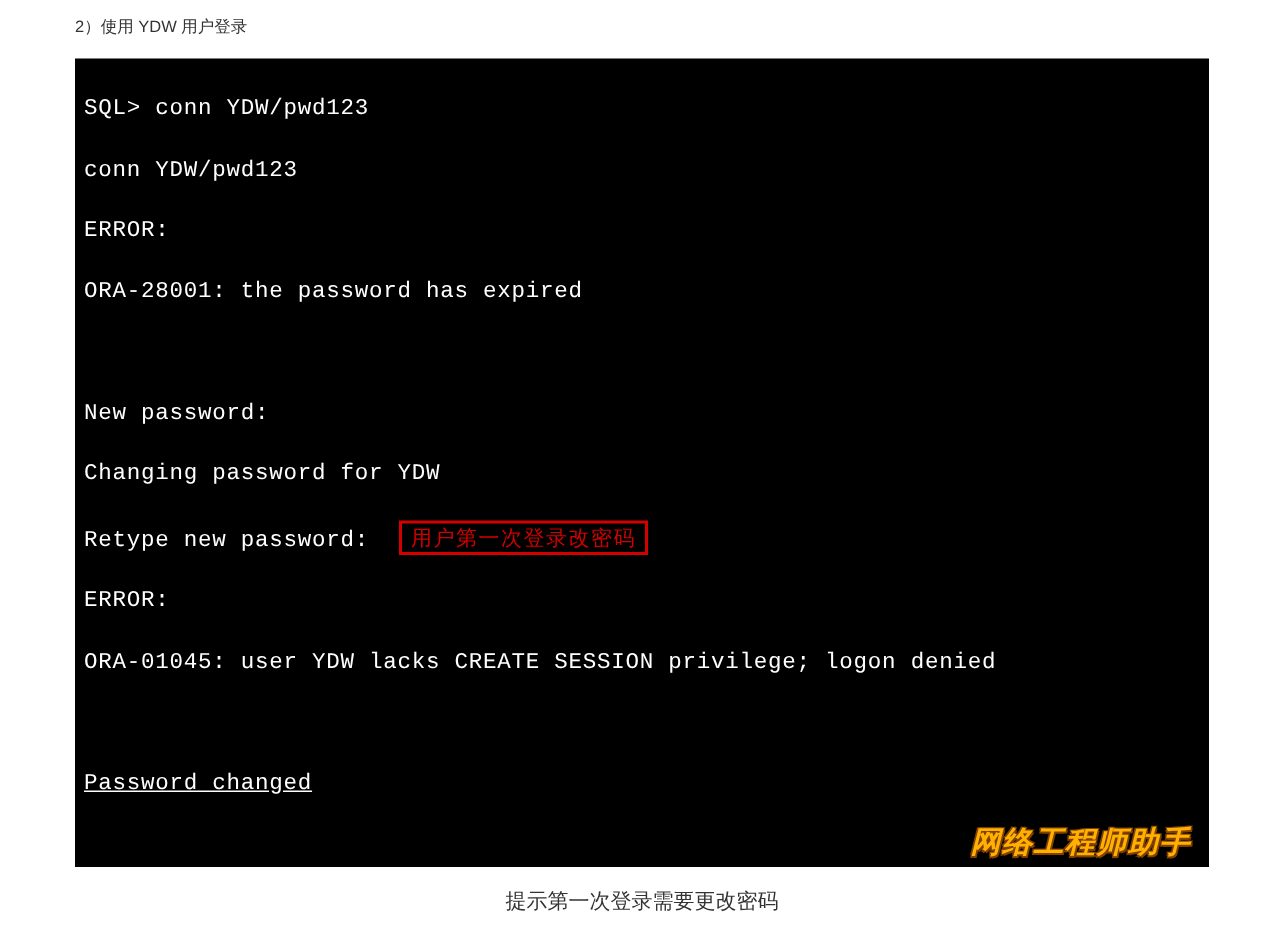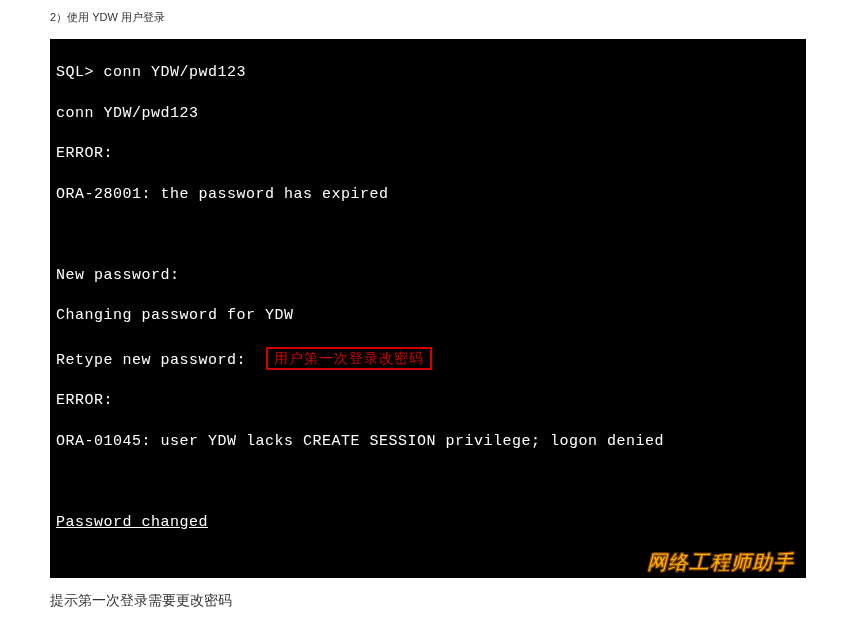--- a/index.html
+++ b/index.html
@@ -41,30 +41,31 @@
     letter-spacing: 1px;
     vertical-align: 1px;
     margin-left: 20px;
   }
   .watermark {
     position: absolute;
     right: 12px;
     bottom: 2px;
     font-family: "KaiTi", "STKaiti", "SimSun", serif;
     font-style: italic;
-    font-weight: normal;
+    font-weight: bold;
     font-size: 20px;
     color: #ffb000;
     text-shadow: 1px 1px 0 #804000, -1px -1px 0 #804000, 1px -1px 0 #804000, -1px 1px 0 #804000;
     letter-spacing: 1px;
   }
   .caption {
     margin: 0 0 26px 0;
     font-size: 14px;
     color: #333;
+    text-align: center;
   }
   .underline {
     text-decoration: underline;
   }
 </style>
 </head>
 <body>
 
 
 

